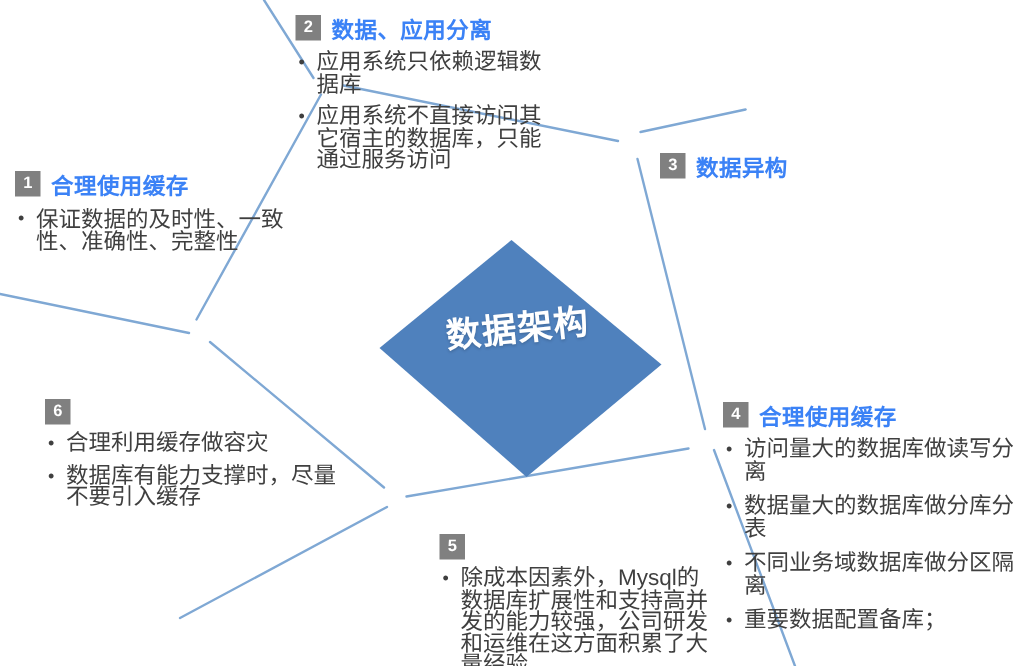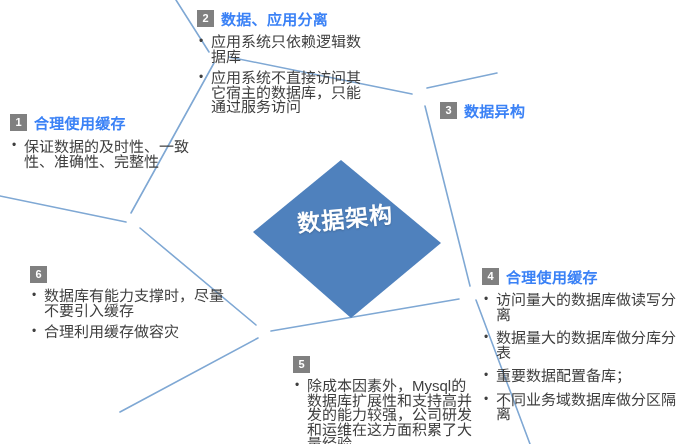--- a/index.html
+++ b/index.html
@@ -171,37 +171,37 @@
   </div>
 
   <div class="block" id="block-4">
     <div class="block-head">
       <span class="badge">4</span>
       <span class="title">合理使用缓存</span>
     </div>
     <ul class="bullets">
       <li>访问量大的数据库做读写分离</li>
       <li>数据量大的数据库做分库分表</li>
+      <li>不同业务域数据库做分区隔离</li>
       <li>重要数据配置备库；</li>
-      <li>不同业务域数据库做分区隔离</li>
     </ul>
   </div>
 
   <div class="block" id="block-5">
     <div class="block-head">
       <span class="badge">5</span>
     </div>
     <ul class="bullets">
       <li>除成本因素外，Mysql的数据库扩展性和支持高并发的能力较强，公司研发和运维在这方面积累了大量经验</li>
     </ul>
   </div>
 
   <div class="block" id="block-6">
     <div class="block-head">
       <span class="badge">6</span>
     </div>
     <ul class="bullets">
+      <li>合理利用缓存做容灾</li>
       <li>数据库有能力支撑时，尽量不要引入缓存</li>
-      <li>合理利用缓存做容灾</li>
     </ul>
   </div>
 
 </div>
 
 </body></html>

